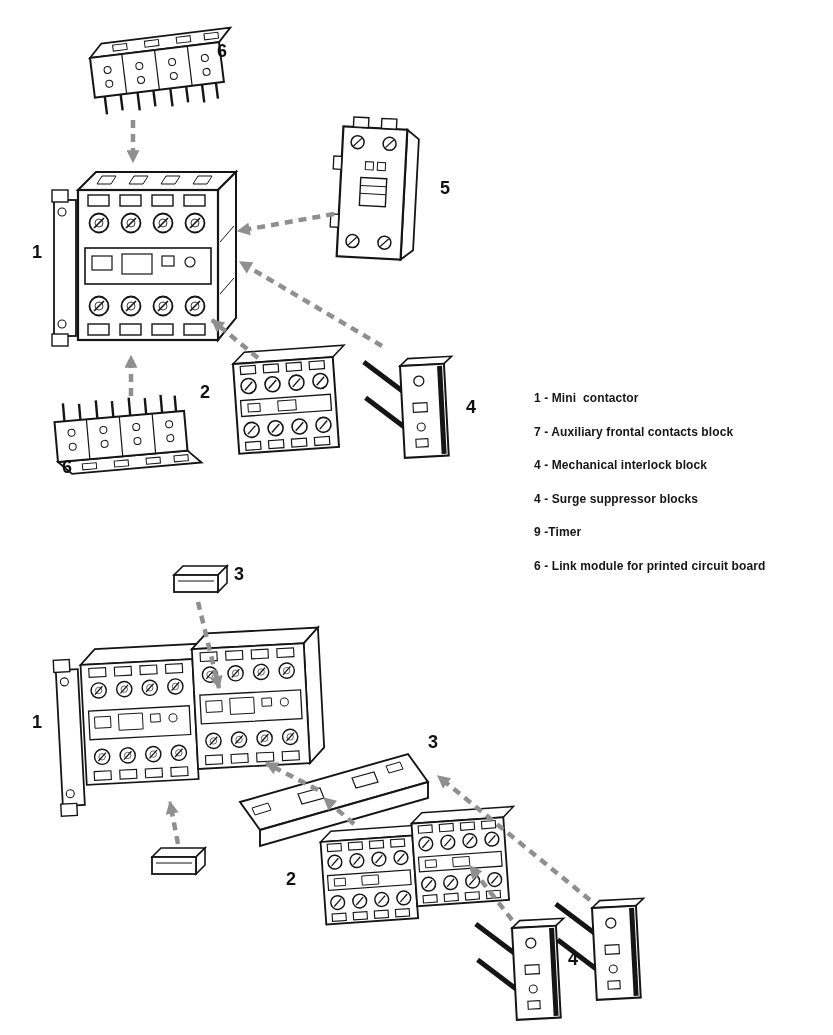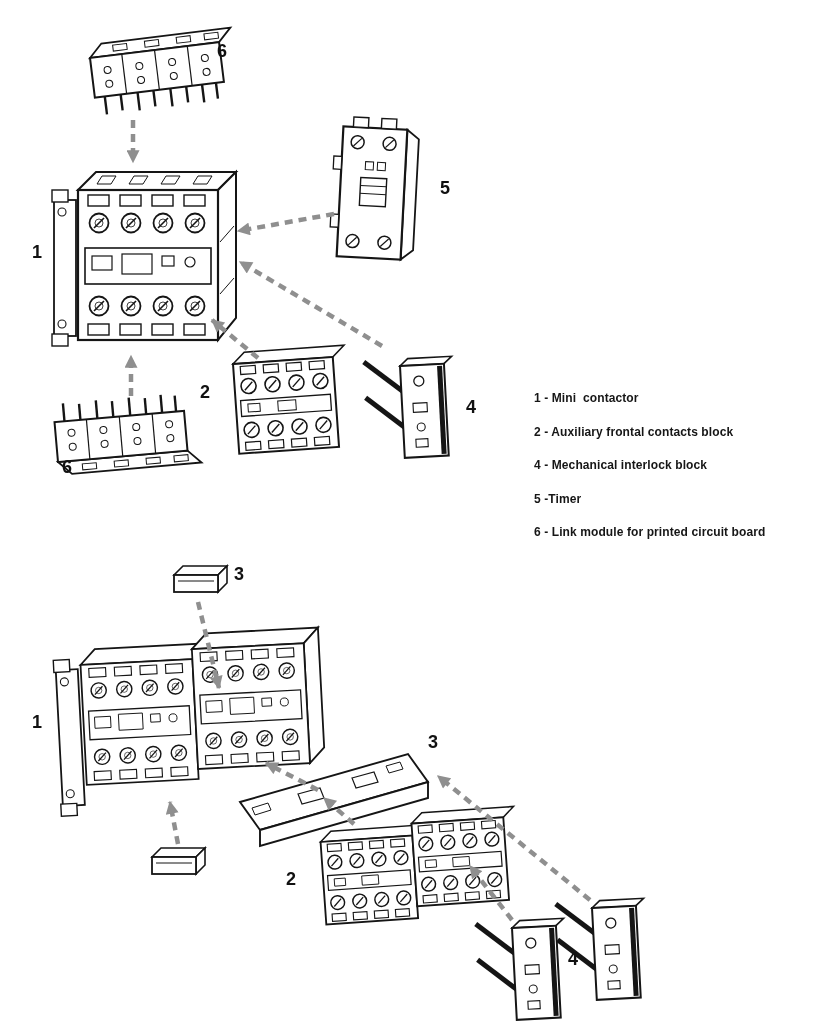--- a/index.html
+++ b/index.html
@@ -289,19 +289,20 @@
   <div class="callout" style="left:67px;top:467px">6</div>
 
   <div class="callout" style="left:239px;top:574px">3</div>
   <div class="callout" style="left:37px;top:722px">1</div>
   <div class="callout" style="left:433px;top:742px">3</div>
   <div class="callout" style="left:291px;top:879px">2</div>
   <div class="callout" style="left:573px;top:959px">4</div>
 
   <div id="legend">
     <div class="legend-row">1 - Mini  contactor</div>
-    <div class="legend-row">2 - Auxiliary frontal contacts block</div>
+    <div class="legend-row">7 - Auxiliary frontal contacts block</div>
     <div class="legend-row">4 - Mechanical interlock block</div>
-    <div class="legend-row">5 -Timer</div>
+    <div class="legend-row">4 - Surge suppressor blocks</div>
+    <div class="legend-row">9 -Timer</div>
     <div class="legend-row">6 - Link module for printed circuit board</div>
   </div>
 
 </div>
 
 </body></html>

